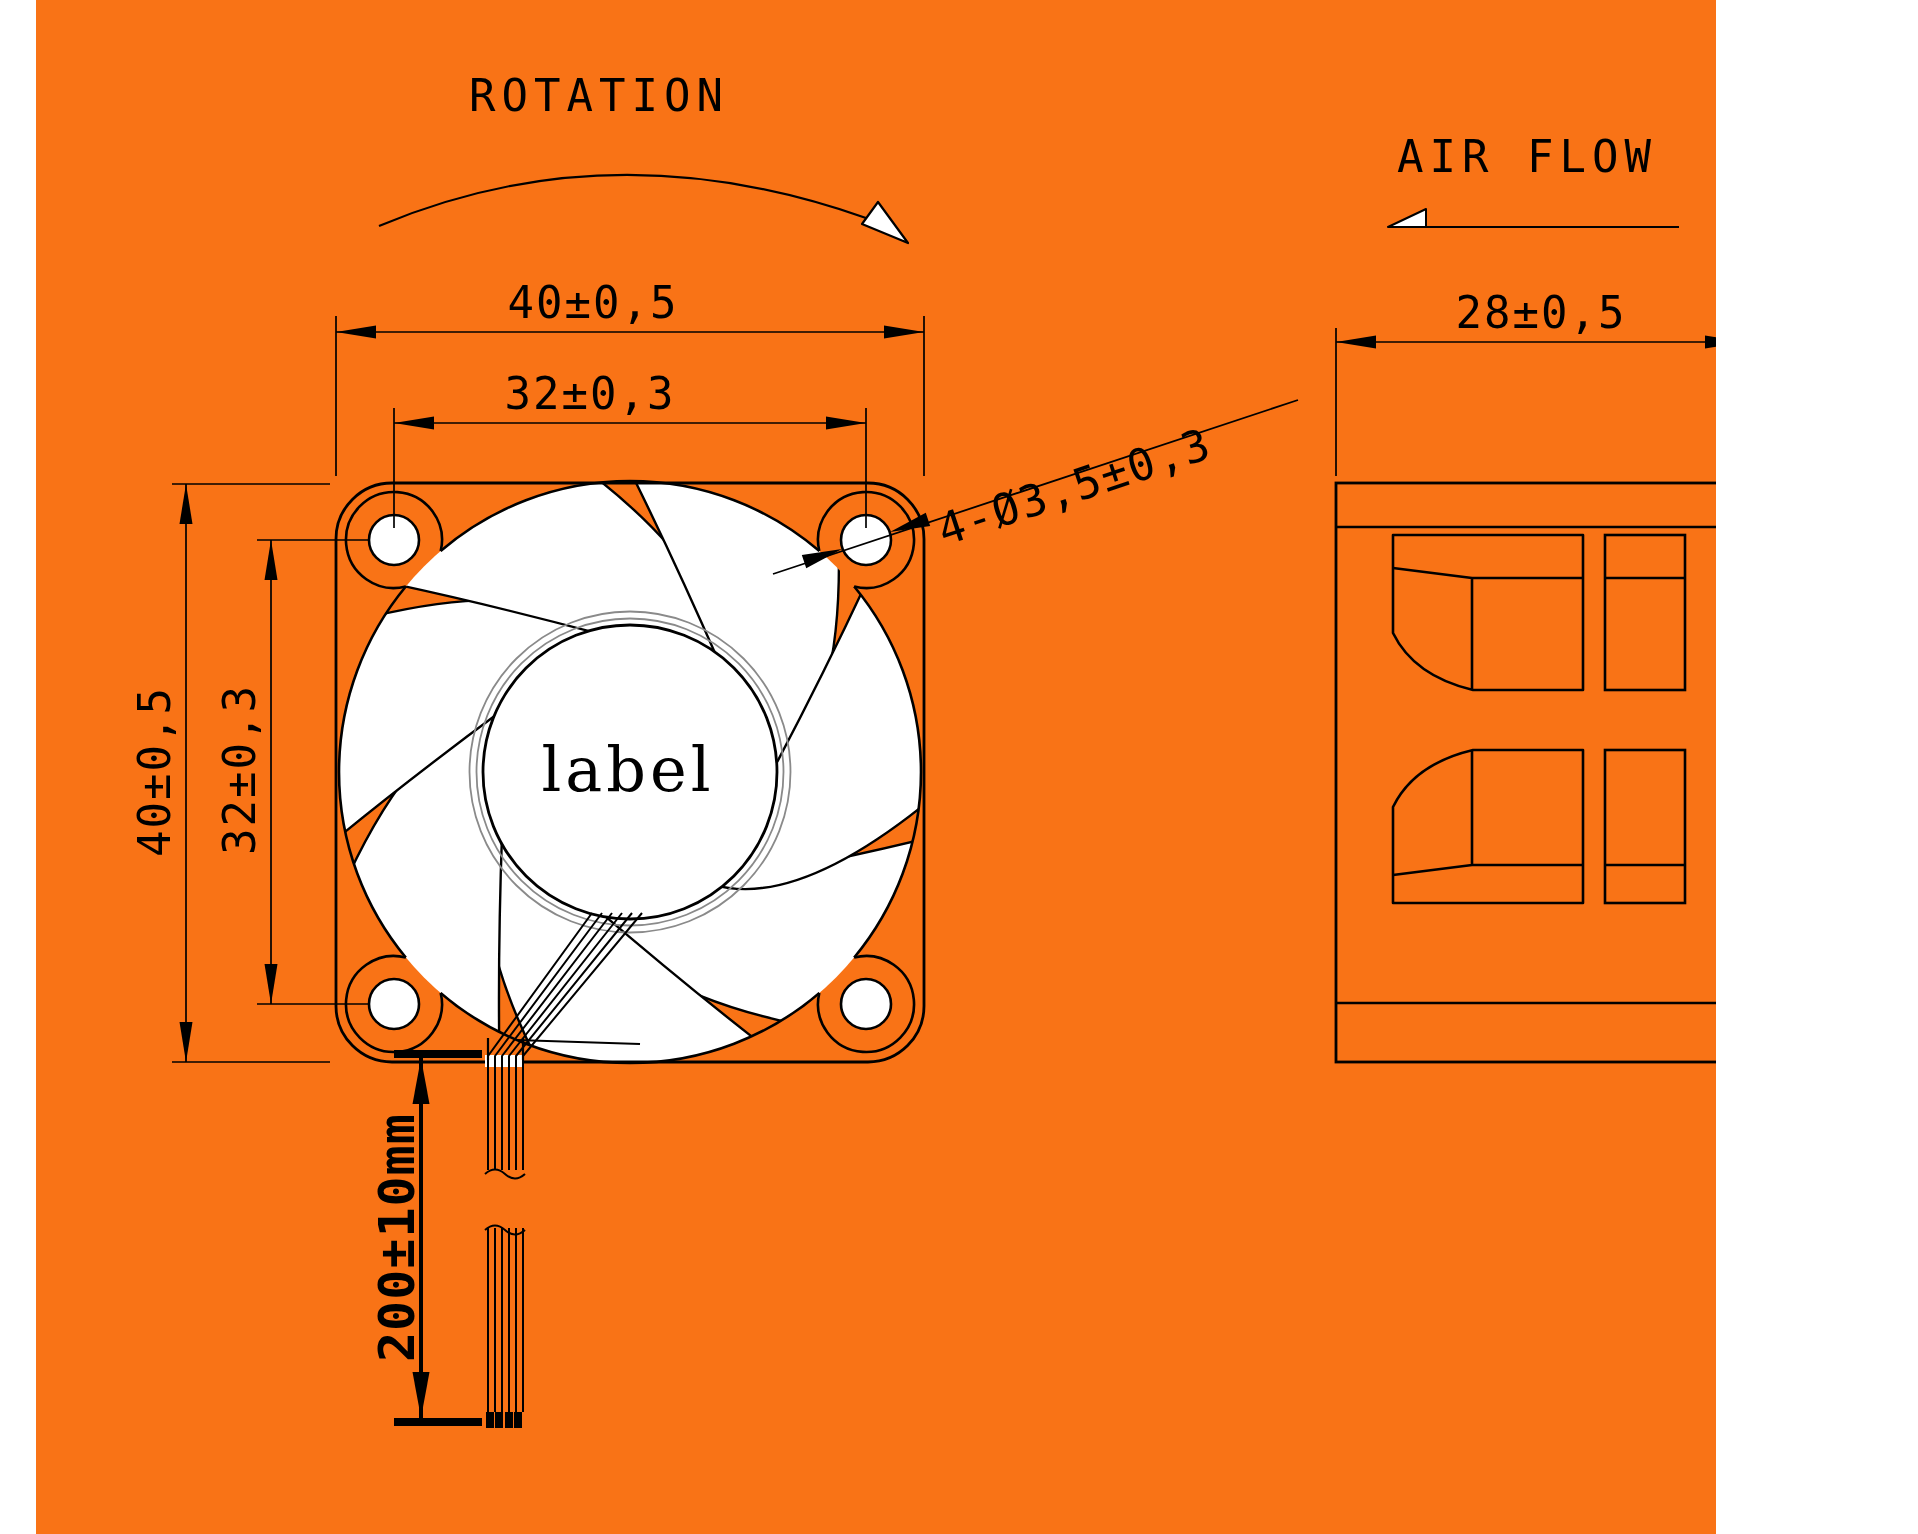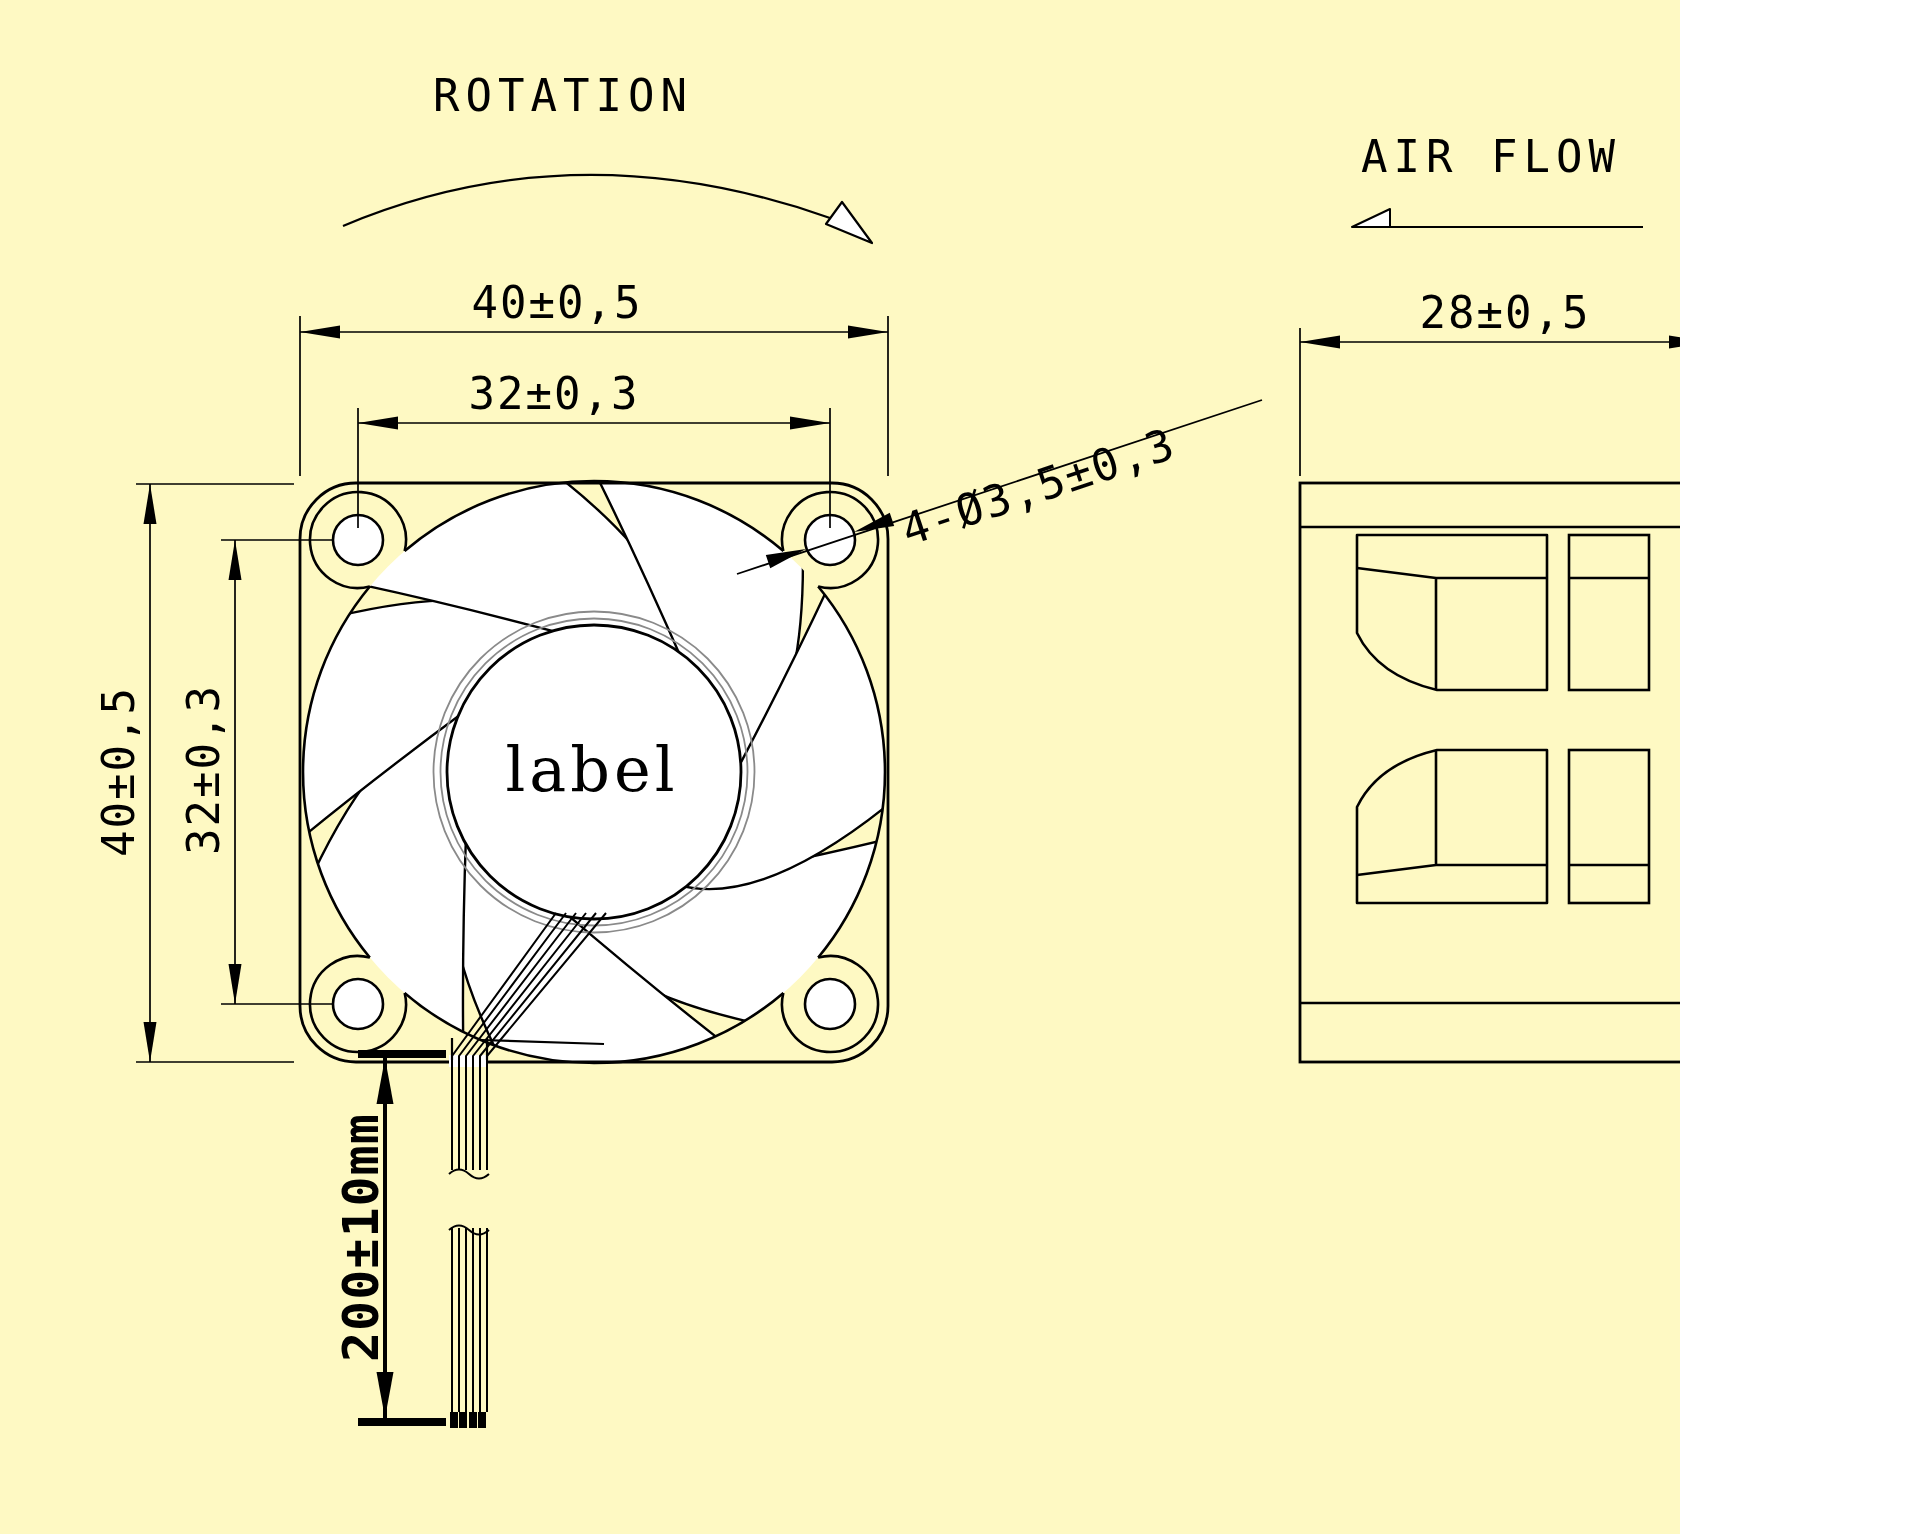--- a/index.html
+++ b/index.html
@@ -1,16 +1,16 @@
 <!DOCTYPE html>
 <html><head>
 <meta charset="utf-8">
 <style>
   html,body{margin:0;padding:0;background:#ffffff;}
-  .stage{width:1680px;height:1534px;background:#fef9c3;position:relative;overflow:hidden;}
+  .stage{width:1680px;height:1534px;background:#f97316;position:relative;overflow:hidden;margin-left:36px;}
   svg{display:block;}
   text{fill:#000000;}
   .dimtxt{font-family:"DejaVu Sans Mono","Liberation Mono",monospace;font-size:44px;letter-spacing:2px;}
   .bigtxt{font-family:"DejaVu Sans Mono","Liberation Mono",monospace;font-size:44px;letter-spacing:6px;}
   .boldtxt{font-family:"DejaVu Sans Mono","Liberation Mono",monospace;font-size:50px;font-weight:bold;letter-spacing:1px;}
   .serif{font-family:"DejaVu Serif","Liberation Serif",serif;font-size:62px;letter-spacing:4px;}
 </style>
 </head>
 <body>
 

